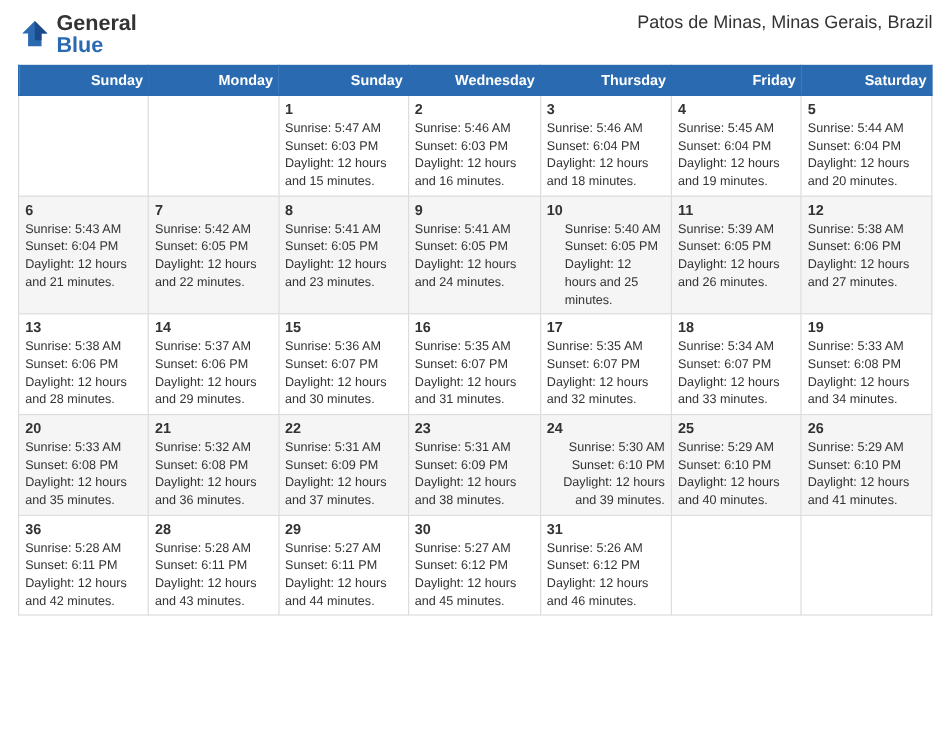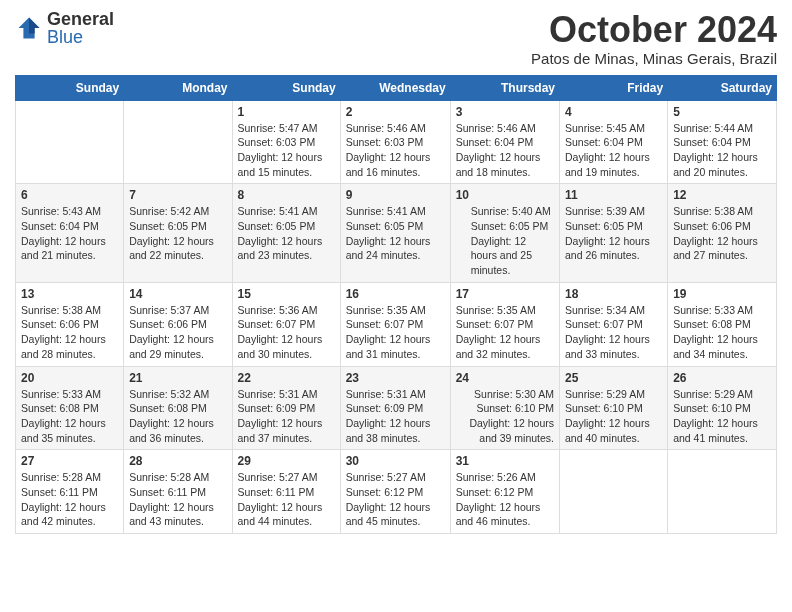--- a/index.html
+++ b/index.html
@@ -26,21 +26,21 @@
       flex-direction: column;
       line-height: 1;
     }
     .logo-general {
       font-size: 18px;
       font-weight: bold;
       color: #333;
     }
     .logo-blue {
       font-size: 18px;
-      font-weight: normal;
+      font-weight: bold;
       color: #2a6ab1;
     }
     .logo-icon {
       width: 28px;
       height: 28px;
     }
     .title-section {
       text-align: right;
     }
     .month-title {
@@ -101,21 +101,20 @@
     <svg class="logo-icon" viewBox="0 0 40 40">
       <polygon points="20,5 35,20 28,20 28,35 12,35 12,20 5,20" fill="#2a6ab1"></polygon>
       <polygon points="20,5 35,20 28,20 28,28 20,28" fill="#1a4a8a"></polygon>
     </svg>
     <div class="logo-text">
       <span class="logo-general">General</span>
       <span class="logo-blue">Blue</span>
     </div>
   </div>
   <div class="title-section">
-    <div class="month-title">October 2024</div>
     <div class="location">Patos de Minas, Minas Gerais, Brazil</div>
   </div>
 </div>
 
 <table class="calendar">
   <thead>
     <tr>
     <th>Sunday</th>
         <th>Monday</th>
         <th>Sunday</th>
@@ -287,21 +286,21 @@
         </td>
         <td>
           <div class="day-number">26</div>
           <div class="day-detail" style="white-space: pre-line;">Sunrise: 5:29 AM
 Sunset: 6:10 PM
 Daylight: 12 hours and 41 minutes.</div>
         </td>
       </tr>
       <tr>
         <td>
-          <div class="day-number">27</div>
+          <div class="day-number">36</div>
           <div class="day-detail" style="white-space: pre-line;">Sunrise: 5:28 AM
 Sunset: 6:11 PM
 Daylight: 12 hours and 42 minutes.</div>
         </td>
         <td>
           <div class="day-number">28</div>
           <div class="day-detail" style="white-space: pre-line;">Sunrise: 5:28 AM
 Sunset: 6:11 PM
 Daylight: 12 hours and 43 minutes.</div>
         </td>

